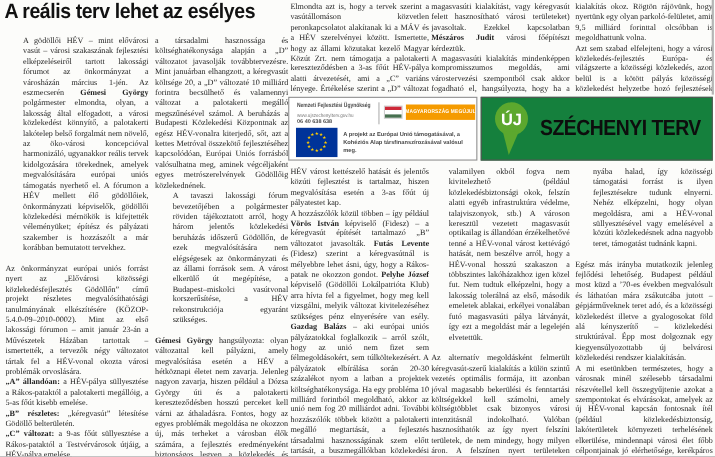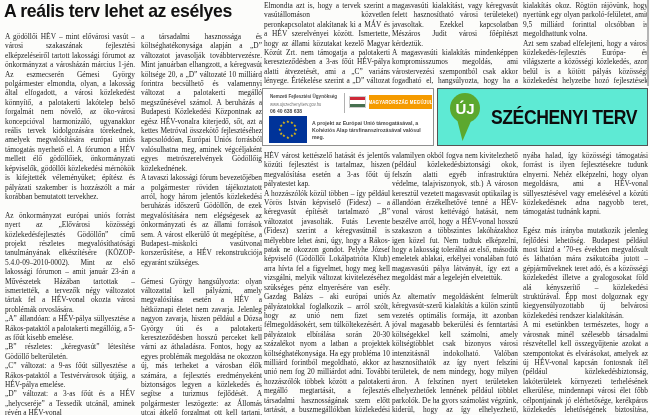--- a/index.html
+++ b/index.html
@@ -14,22 +14,22 @@
     font-family:"Liberation Sans", sans-serif; font-weight:700;
     font-size:19px; letter-spacing:-0.4px; color:#111;
     white-space:nowrap; transform:scaleX(0.93); transform-origin:left top;
   }
   .col {
     position:absolute; overflow:hidden;
     font-size:7.4px; line-height:9.4px; text-align:justify;
     hyphens:auto; -webkit-hyphens:auto;
   }
   .col p { text-align:justify; }
-  .col p.gap { margin-bottom:9.4px; }
-  .col b { font-weight:400; }
+  .col p.gap { margin-bottom:9.4px;margin-left:16px; }
+  .col b { font-weight:700; }
   .c1  { left:5px;   top:32px;  width:130px; height:383px; }
   .c2  { left:141px; top:32px;  width:121px; height:383px; }
   .c3a { left:264px; top:1px;   width:126px; height:85px; }
   .c3b { left:264px; top:151px; width:126px; height:264px; }
   .c4a { left:392px; top:1px;   width:126px; height:85px; }
   .c4b { left:392px; top:151px; width:126px; height:264px; }
   .c5a { left:523px; top:1px;   width:125px; height:84px; }
   .c5b { left:523px; top:151px; width:125px; height:264px; }
 
   
@@ -52,21 +52,21 @@
             display:flex; align-items:center; justify-content:center; }
   .slogan span { color:#fff; font-size:5px; font-weight:700; white-space:nowrap;
                  transform:scaleX(0.88); letter-spacing:0.2px; }
   .eu-flag { position:absolute; left:6px; top:27px; width:38px; height:27px; }
   .note { position:absolute; left:49px; top:31px; width:120px;
           font-size:5.2px; font-weight:700; color:#4a4a4a; line-height:6.8px; }
 
   
   .szbox {
     position:absolute; left:437px; top:88px; width:211px; height:58px;
-    background:#5eead4; border:1px solid #555;
+    background:#15803d; border:1px solid #555;
     display:flex; align-items:center; overflow:hidden;
   }
   .szbox svg { margin-left:9px; flex:0 0 auto; }
   .szname {
     font-family:"Liberation Sans", sans-serif; font-weight:700;
     font-size:20px; letter-spacing:-0.5px; color:#0d0d0d;
     white-space:nowrap; margin-left:8px;
     transform:scaleX(0.88); transform-origin:left center;
   }
   .edge-line { position:absolute; left:647px; top:0; width:2px; height:86px; background:#b5b5b5; }

